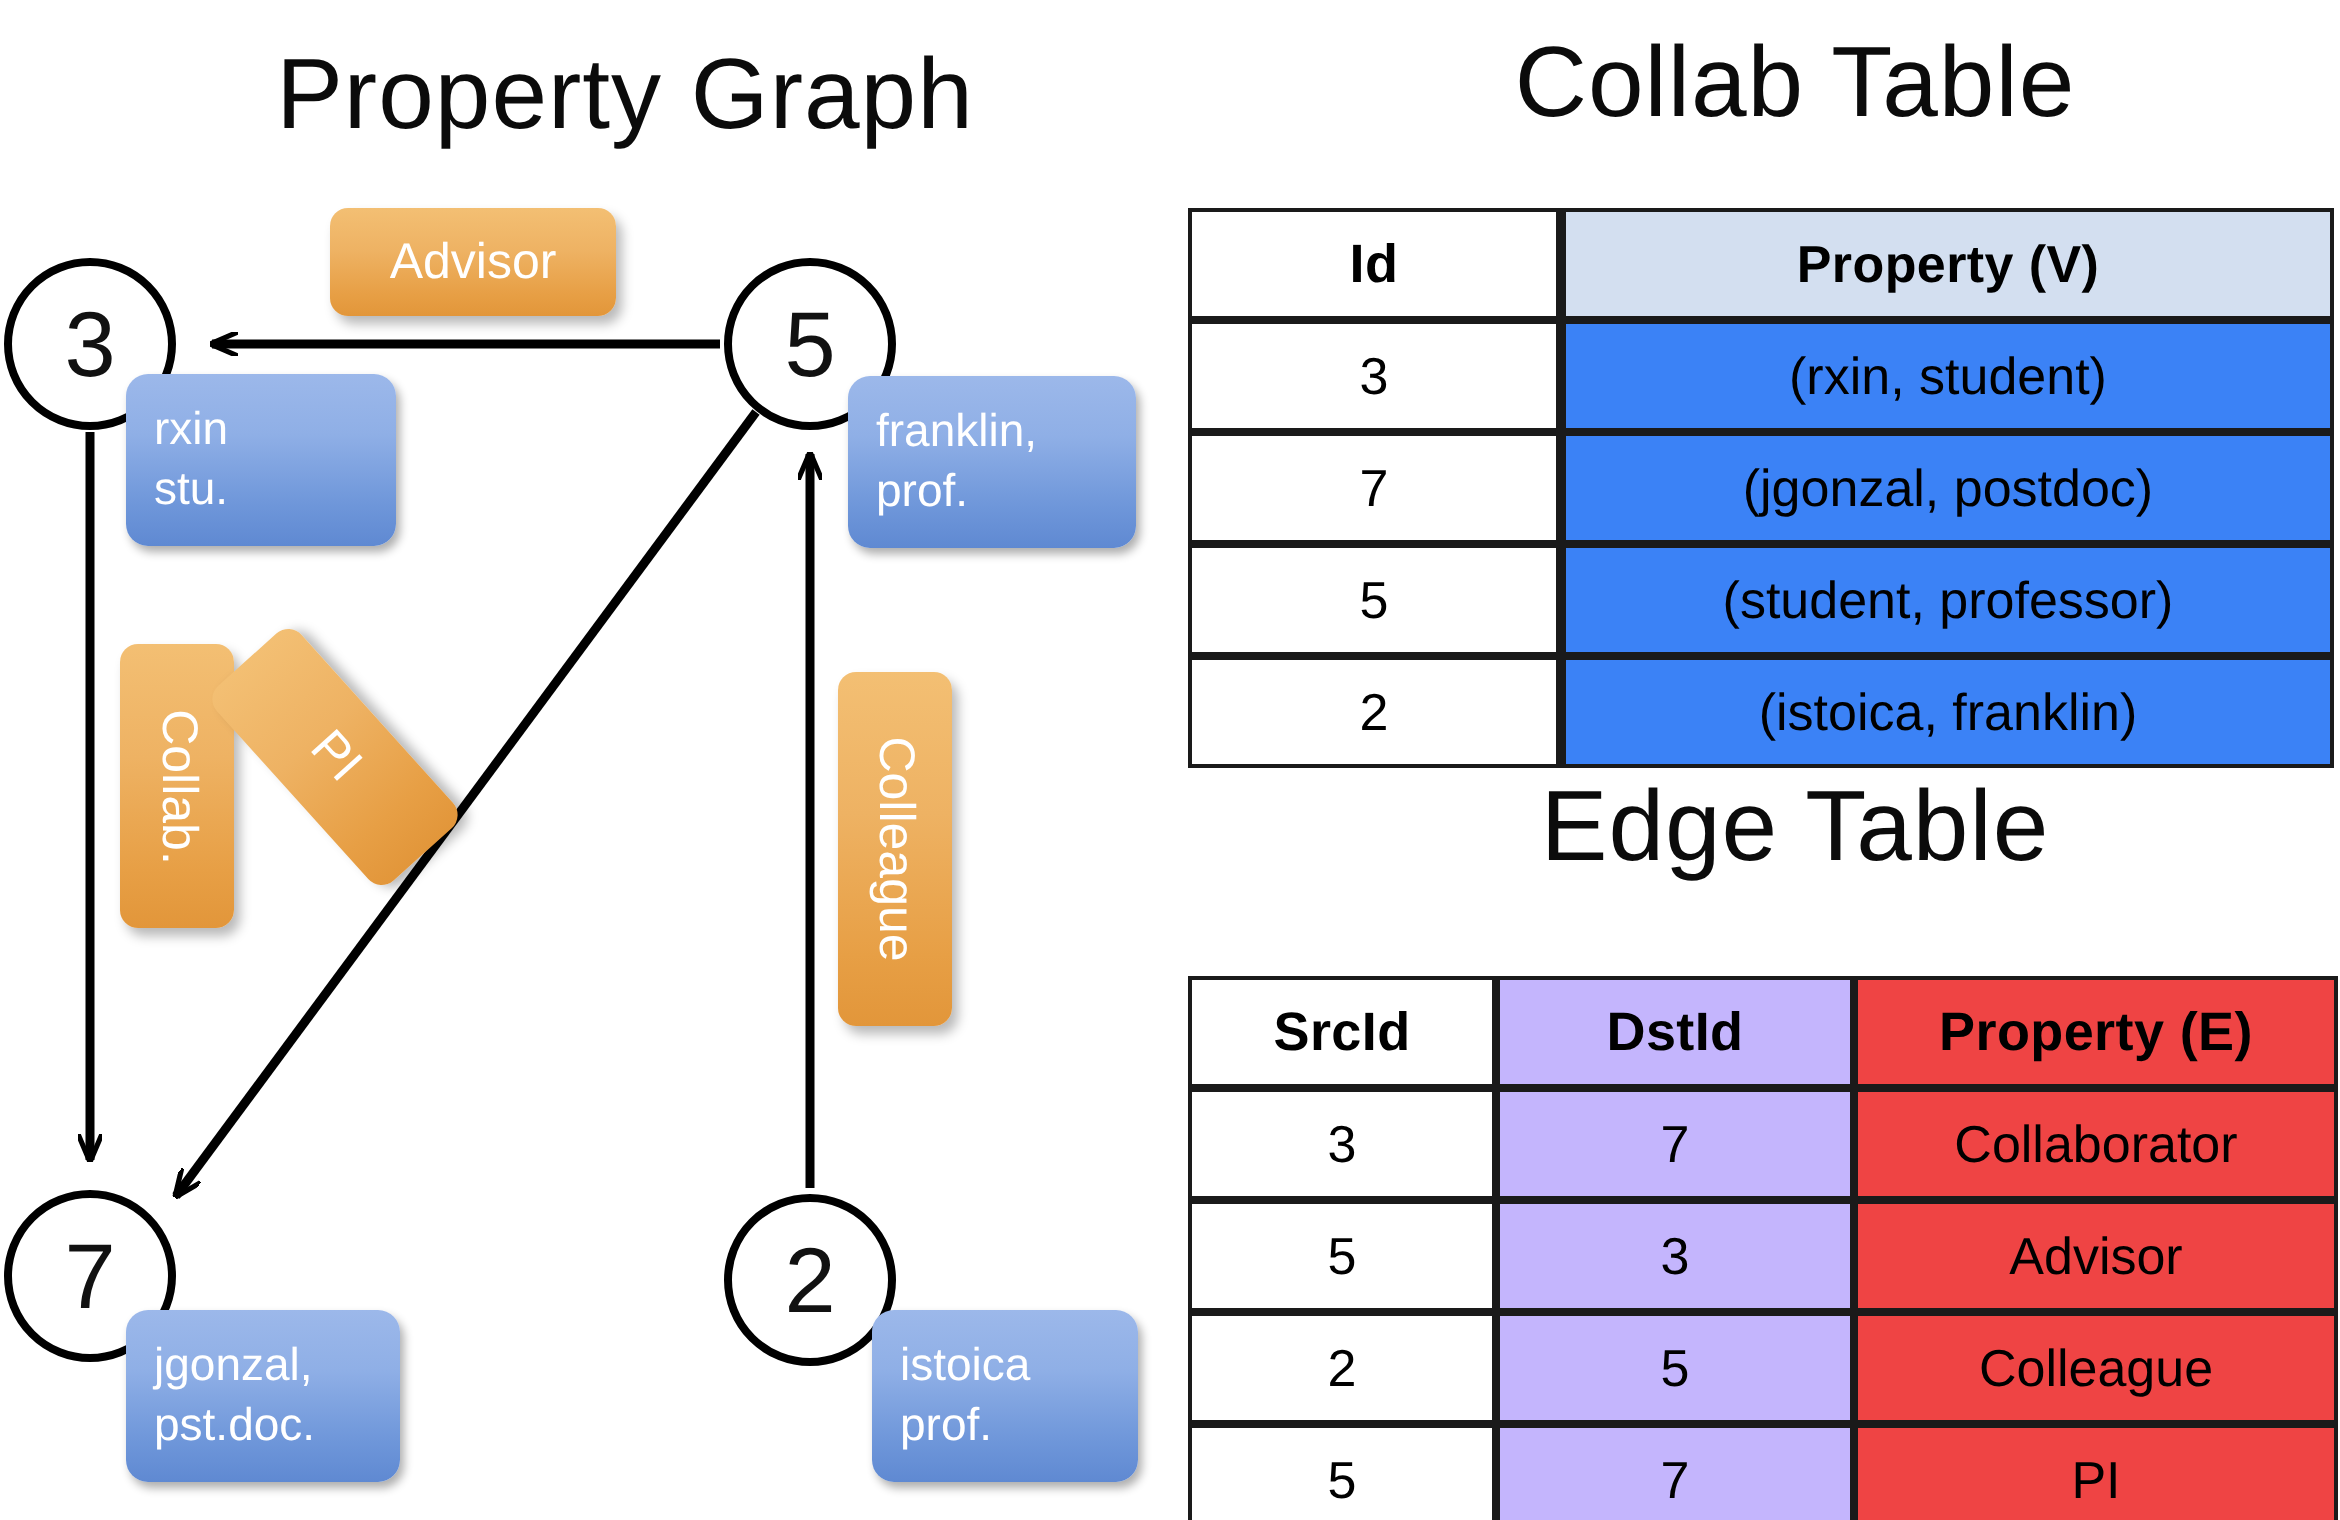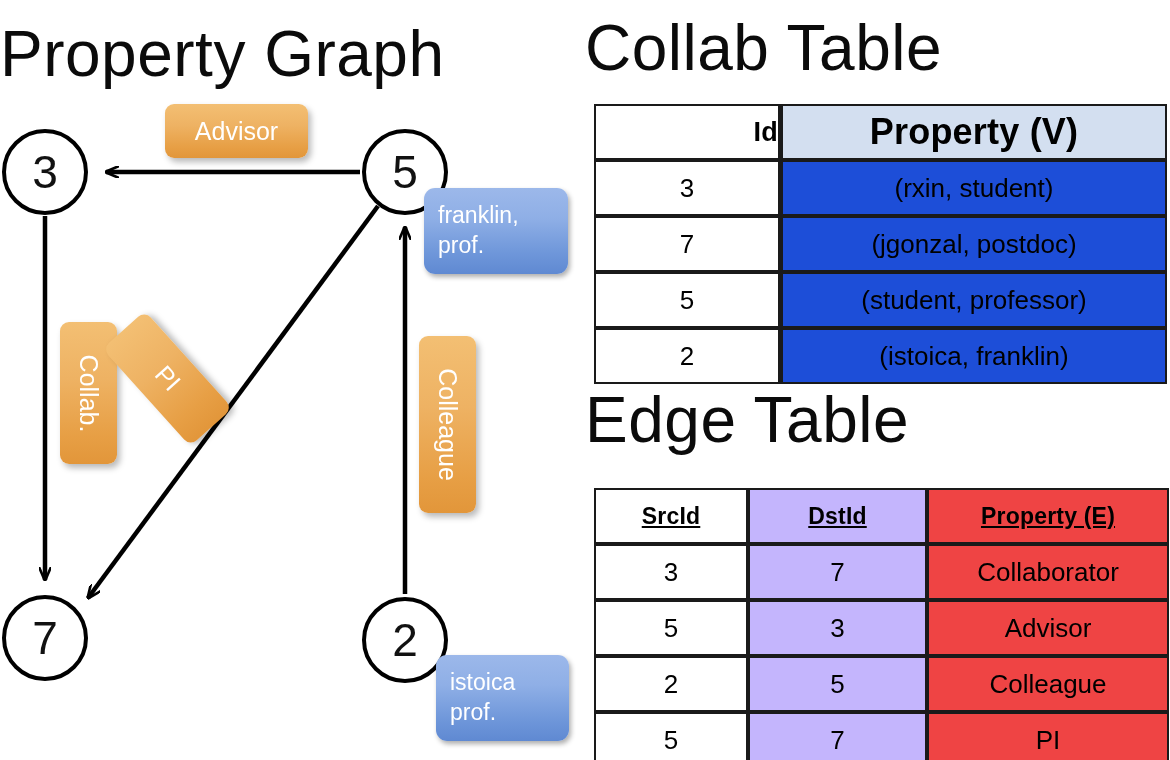--- a/index.html
+++ b/index.html
@@ -14,25 +14,27 @@
     overflow: hidden;
     font-family: "Liberation Sans", sans-serif;
     color: #000000;
   }
 
   
   .title {
     position: absolute;
     font-family: "Liberation Sans", sans-serif;
     font-weight: 300;
-    font-size: 64px;
+    font-size: 50px;
     line-height: 1;
     letter-spacing: 0.5px;
     color: #0b0b0b;
     white-space: nowrap;
+    text-align: center;
+    margin-left: 20px;
   }
   #title-property-graph { left: 0;   top: 22px;  width: 585px; }
   #title-vertex-table   { left: 585px; top: 16px; width: 585px; }
   #title-edge-table     { left: 585px; top: 388px; width: 585px; }
 
   
   #graph-panel {
     position: absolute;
     left: 0; top: 0;
     width: 585px; height: 760px;
@@ -147,38 +149,38 @@
 
   
   #vertex-table {
     left: 594px; top: 104px;
   }
   #vertex-table th, #vertex-table td {
     height: 52px;
     font-size: 26px;
   }
   #vertex-table .col-id    { width: 182px; background: #ffffff; }
-  #vertex-table .col-prop  { width: 382px; background: #1d4ed8; }
-  #vertex-table th.col-prop { background: #d3dff0; font-size: 36px; }
-  #vertex-table th.col-id  { font-size: 27px; text-align: right; }
+  #vertex-table .col-prop  { width: 382px; background: #3b82f6; }
+  #vertex-table th.col-prop { background: #d3dff0; font-size: 26px; }
+  #vertex-table th.col-id  { font-size: 27px; }
   
   #vertex-table .col-prop { border-left: 3px solid #1a1a1a; }
 
   
   #edge-table {
     left: 594px; top: 488px;
   }
   #edge-table th, #edge-table td {
     height: 52px;
     font-size: 26px;
   }
   #edge-table .col-src  { width: 150px; background: #ffffff; }
   #edge-table .col-dst  { width: 175px; background: #c4b5fd; }
   #edge-table .col-prop { width: 238px; background: #ef4444; }
-  #edge-table th { font-size: 23px; text-decoration: underline; }
+  #edge-table th { font-size: 27px; }
 </style>
 </head>
 <body>
 
 <div class="title" id="title-property-graph">Property Graph</div>
 
 <div class="title" id="title-vertex-table">Collab Table</div>
 
 <div class="title" id="title-edge-table">Edge Table</div>
 
@@ -206,22 +208,26 @@
   <div class="node-circle" id="node-5">
     <span>5</span>
   </div>
   <div class="node-circle" id="node-7">
     <span>7</span>
   </div>
   <div class="node-circle" id="node-2">
     <span>2</span>
   </div>
 
+  <div class="prop-box" id="prop-rxin">rxin
+stu.</div>
   <div class="prop-box" id="prop-franklin">franklin,
 prof.</div>
+  <div class="prop-box" id="prop-jgonzal">jgonzal,
+pst.doc.</div>
   <div class="prop-box" id="prop-istoica">istoica
 prof.</div>
 
   <div class="edge-label" id="edge-label-advisor">
     <span class="rot-none">Advisor</span>
   </div>
 
   <div class="edge-label" id="edge-label-collab">
     <span class="rot">Collab.</span>
   </div>

